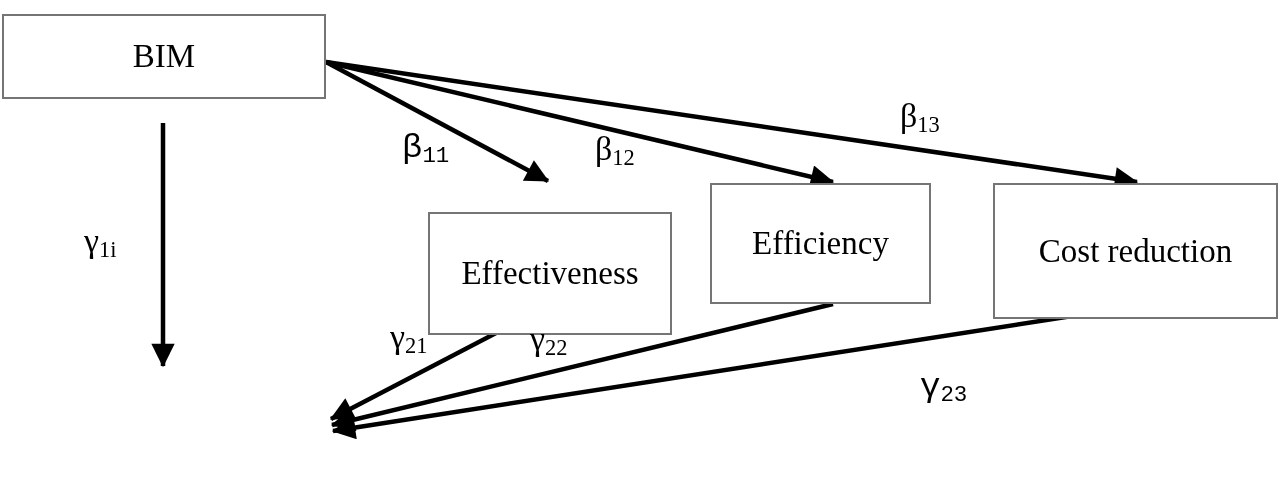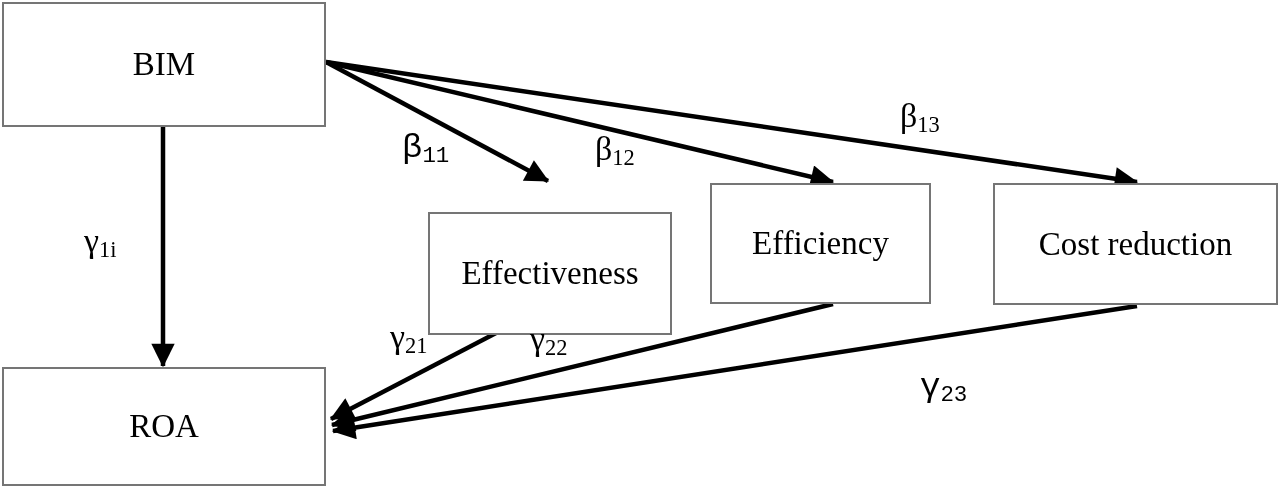--- a/index.html
+++ b/index.html
@@ -28,24 +28,24 @@
   .node{
     position:absolute;
     box-sizing:border-box;
     border:2px solid var(--border-color);
     background:var(--bg-color);
     display:flex;align-items:center;justify-content:center;
     font-size:33px;
     line-height:1;
     white-space:nowrap;
   }
-  .node-bim{left:2px;top:2px;width:324px;height:125px;}
+  .node-bim{left:2px;top:14px;width:324px;height:85px;}
   .node-effectiveness{left:428px;top:182px;width:244px;height:123px;margin-top:30px;}
   .node-efficiency{left:710px;top:183px;width:221px;height:121px;}
-  .node-cost{left:993px;top:183px;width:285px;height:122px;}
+  .node-cost{left:993px;top:183px;width:285px;height:136px;}
   .node-roa{left:2px;top:367px;width:324px;height:119px;}
   .edge-label{
     position:absolute;
     font-size:34px;
     line-height:1;
     white-space:nowrap;
   }
   .edge-label sub{
     font-size:0.66em;
     vertical-align:-0.22em;
@@ -88,23 +88,20 @@
   </div>
 
   <div class="node node-efficiency">
     <span>Efficiency</span>
   </div>
 
   <div class="node node-cost">
     <span>Cost reduction</span>
   </div>
 
-  <div class="node node-roa">
-    <span>ROA</span>
-  </div>
 
   <div class="edge-label lbl-gamma-1i">
     <span>γ</span><sub>1i</sub>
   </div>
 
   <div class="edge-label lbl-beta-11">
     <span>β</span><sub>11</sub>
   </div>
 
   <div class="edge-label lbl-beta-12">

